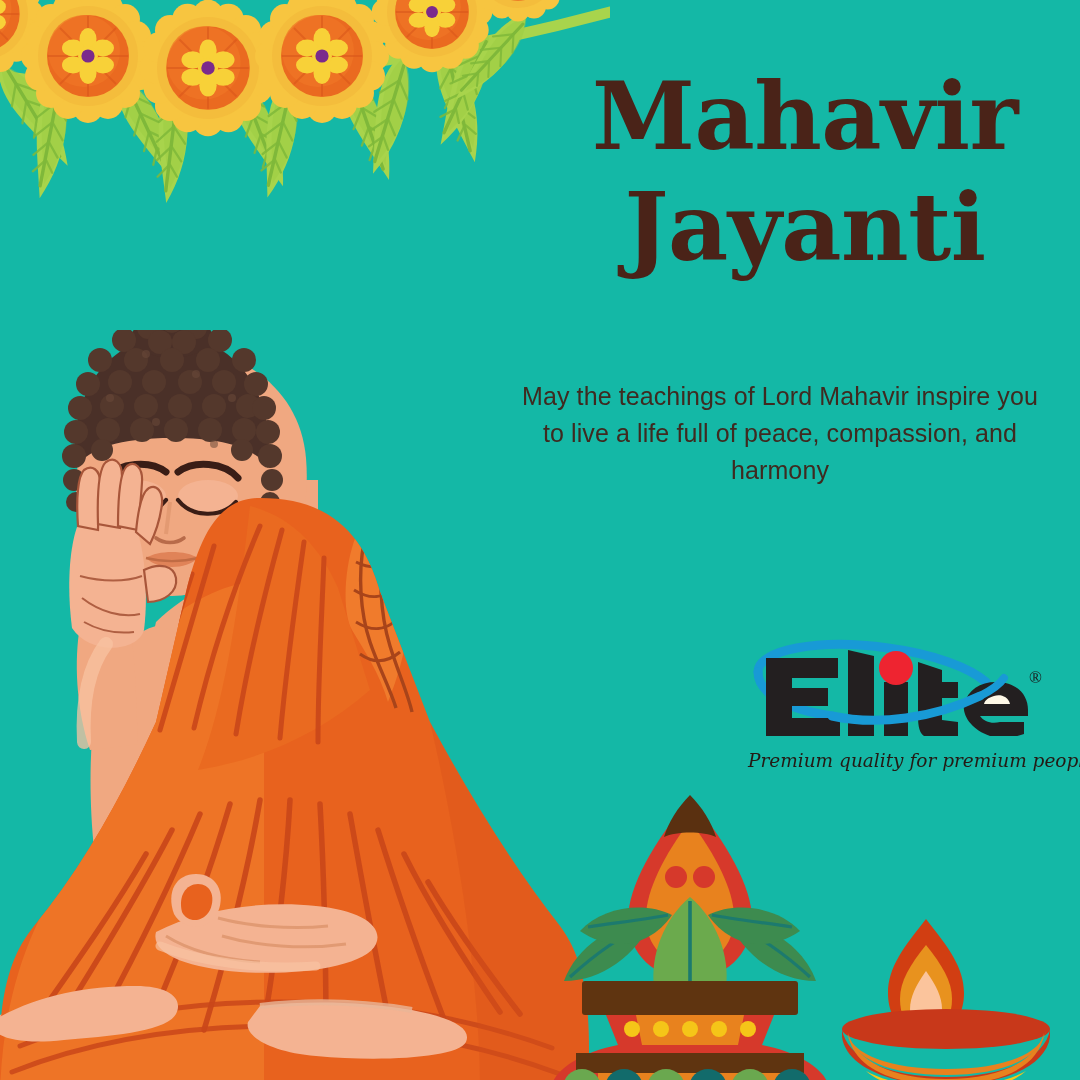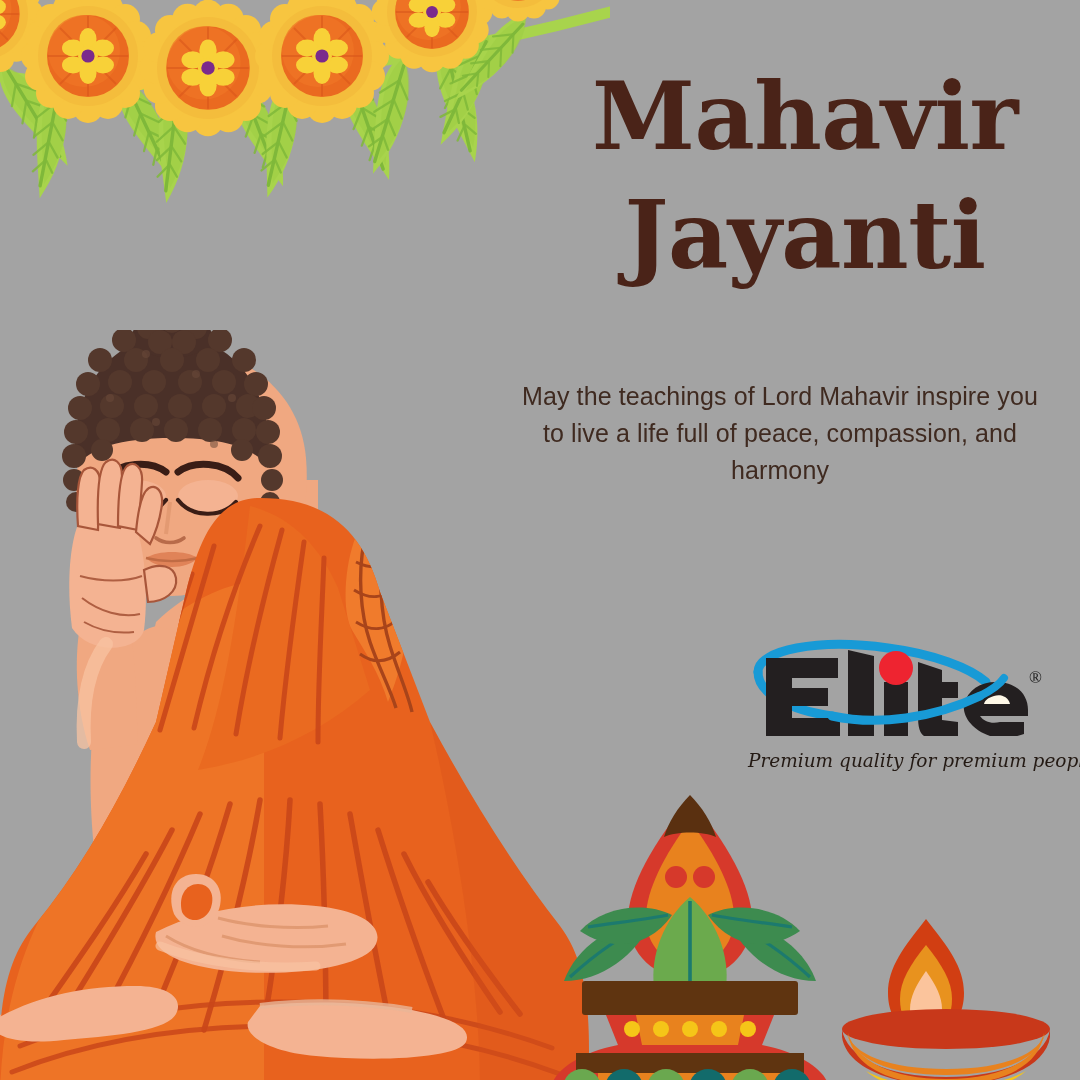--- a/index.html
+++ b/index.html
@@ -7,21 +7,21 @@
     margin: 0;
     padding: 0;
     background: #ffffff;
   }
   #poster {
     position: relative;
     width: 1080px;
     height: 1080px;
     overflow: hidden;
     font-family: "Liberation Sans", sans-serif;
-    background: #a3a3a3;
+    background: #14b8a6;
   }
 
   
   .layer { position: absolute; }
 
   
   #garland { left: -30px; top: -52px; width: 640px; height: 260px; }
 
   
   #buddha { left: -40px; top: 330px; width: 640px; height: 760px; }
@@ -41,21 +41,21 @@
   #title-block .tline {
     display: block;
     color: #4a2318;
     font-family: "DejaVu Serif", "Liberation Serif", serif;
     font-weight: 700;
     font-size: 93px;
     line-height: 1.00;
     letter-spacing: -0.5px;
     white-space: nowrap;
   }
-  #title-block .tline.l2 { margin-top: 26px; }
+  #title-block .tline.l2 { margin-top: 18px; }
 
   #message {
     position: absolute;
     left: 520px;
     top: 378px;
     width: 520px;
     color: #3f2a20;
     font-family: "Liberation Sans", sans-serif;
     font-size: 25px;
     line-height: 1.47;

